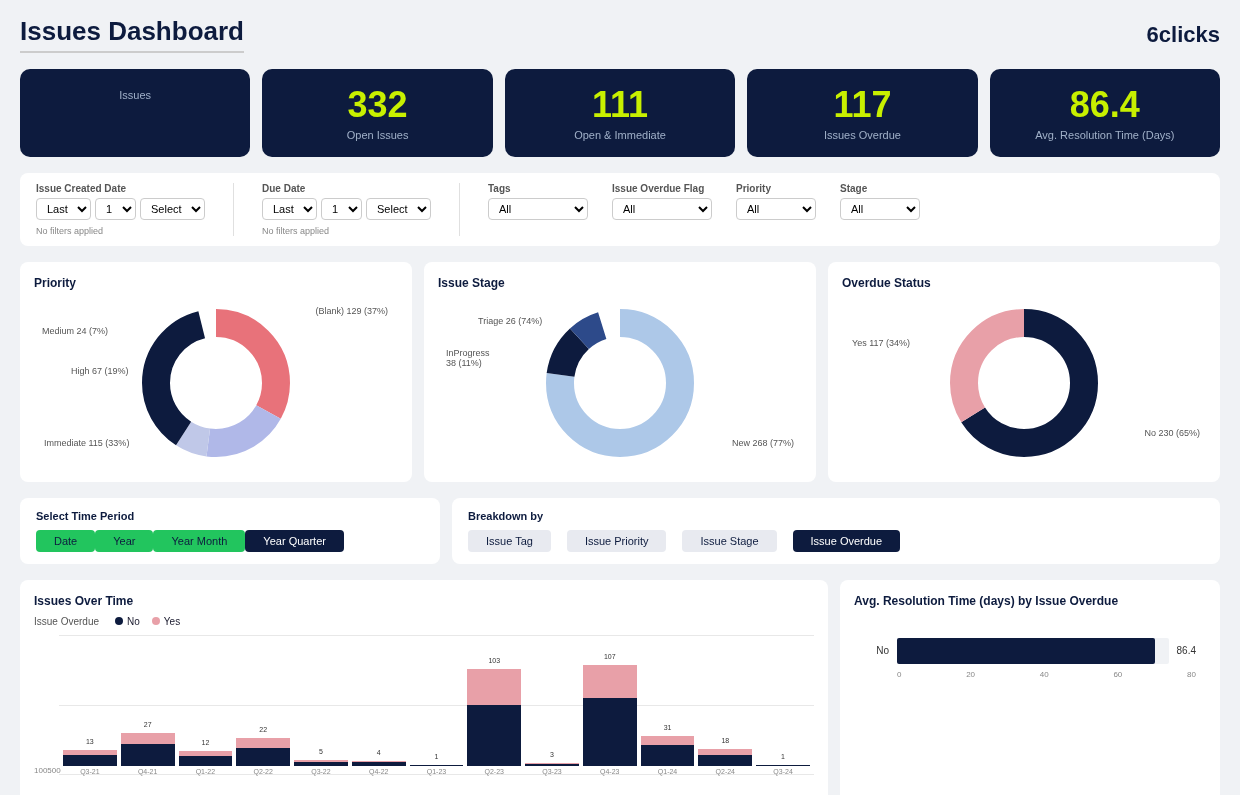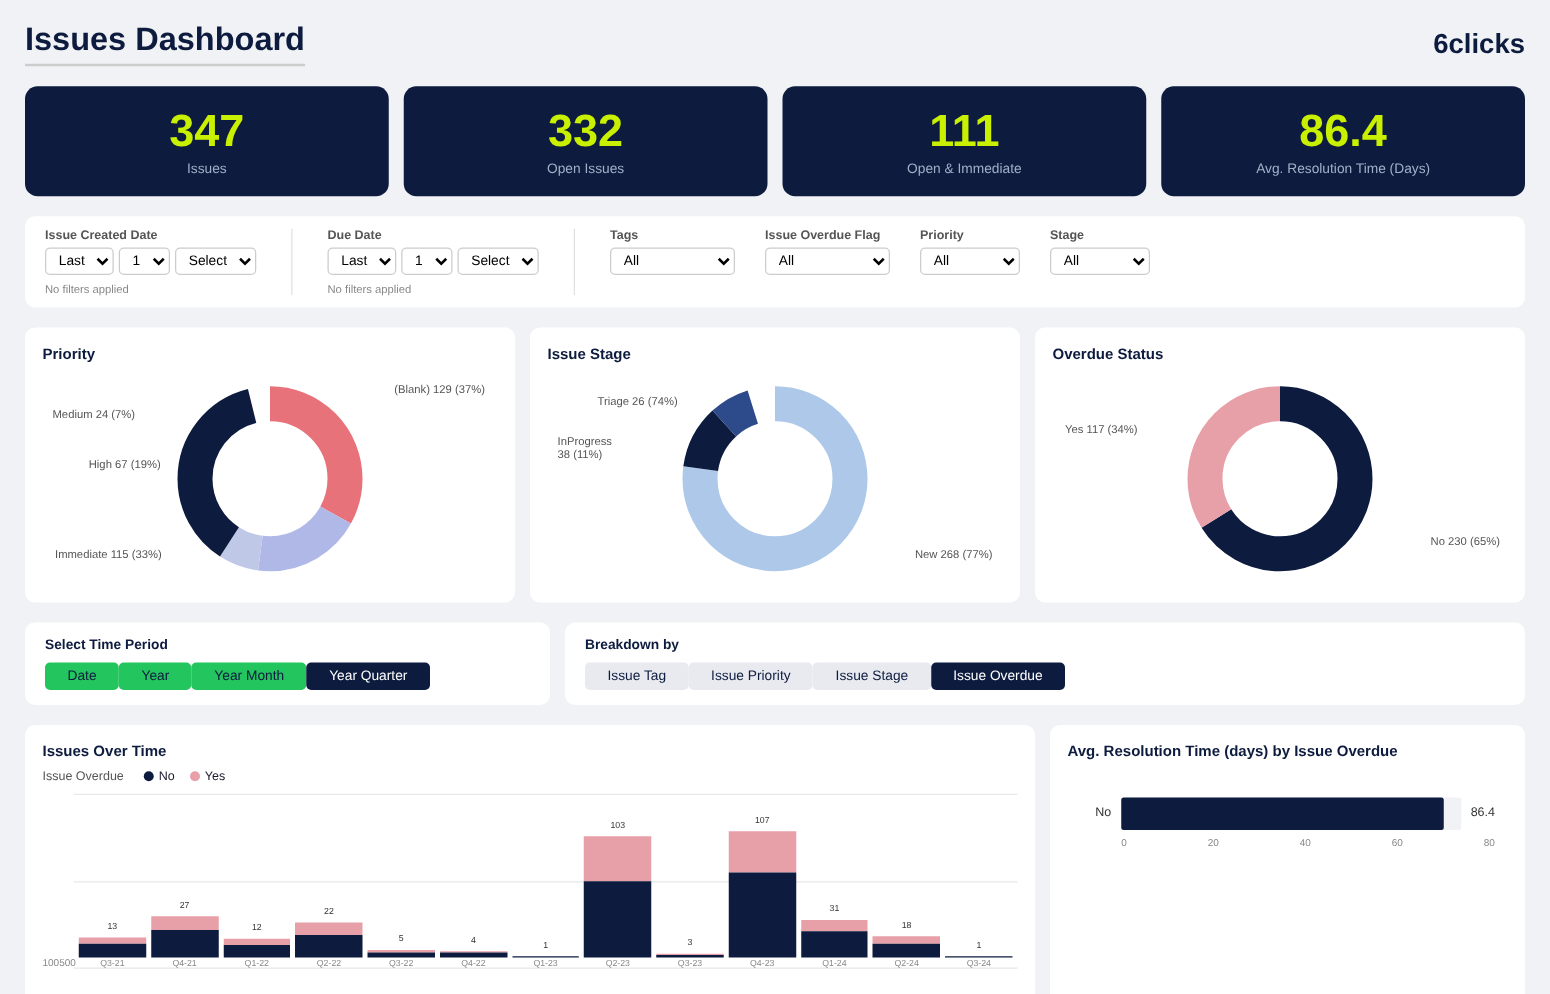--- a/index.html
+++ b/index.html
@@ -33,21 +33,21 @@
     .chart-title { font-size: 12px; font-weight: 700; color: #0d1b3e; margin-bottom: 8px; }
 
     
     .breakdown-row { display: flex; gap: 12px; margin-bottom: 16px; }
     .period-card { background: #fff; border-radius: 8px; padding: 12px 16px; flex: 0 0 auto; width: 420px; }
     .breakdown-card { background: #fff; border-radius: 8px; padding: 12px 16px; flex: 1; }
     .section-title { font-size: 11px; font-weight: 700; color: #0d1b3e; margin-bottom: 8px; }
     .tab-row { display: flex; gap: 0; }
     .tab-btn { padding: 5px 18px; border: none; border-radius: 4px; background: #22c55e; color: #0d1b3e; font-size: 11px; cursor: pointer; font-weight: 500; }
     .tab-btn.active { background: #0d1b3e; color: #fff; }
-    .breakdown-tabs { display: flex; gap: 0; }
+    .breakdown-tabs { display: flex; gap: 16px; }
     .breakdown-tab { padding: 5px 18px; border: none; border-radius: 4px; background: #e8eaf0; color: #0d1b3e; font-size: 11px; cursor: pointer; font-weight: 500; }
     .breakdown-tab.active { background: #0d1b3e; color: #fff; }
 
     
     .bottom-row { display: flex; gap: 12px; }
     .time-chart-card { background: #fff; border-radius: 8px; padding: 14px; flex: 1; }
     .avg-chart-card { background: #fff; border-radius: 8px; padding: 14px; flex: 0 0 380px; }
     .legend { display: flex; gap: 12px; margin-bottom: 8px; font-size: 10px; }
     .legend-item { display: flex; align-items: center; gap: 4px; }
     .legend-dot { width: 8px; height: 8px; border-radius: 50%; }
@@ -59,30 +59,33 @@
 
 <div class="page">
 
   <div class="header">
     <h1 class="header-title">Issues Dashboard</h1>
     <span class="brand">6clicks</span>
   </div>
 
   <div class="kpi-row">
   <div class="kpi-card">
-      <div class="kpi-value">347</div>
       <div class="kpi-label">Issues</div>
     </div>
       <div class="kpi-card">
       <div class="kpi-value">332</div>
       <div class="kpi-label">Open Issues</div>
     </div>
       <div class="kpi-card">
       <div class="kpi-value">111</div>
       <div class="kpi-label">Open &amp; Immediate</div>
+    </div>
+      <div class="kpi-card">
+      <div class="kpi-value">117</div>
+      <div class="kpi-label">Issues Overdue</div>
     </div>
       <div class="kpi-card">
       <div class="kpi-value">86.4</div>
       <div class="kpi-label">Avg. Resolution Time (Days)</div>
     </div>
     </div>
 
   <div class="filters-row">
     <div class="filter-group">
       <div class="filter-label">Issue Created Date</div>

